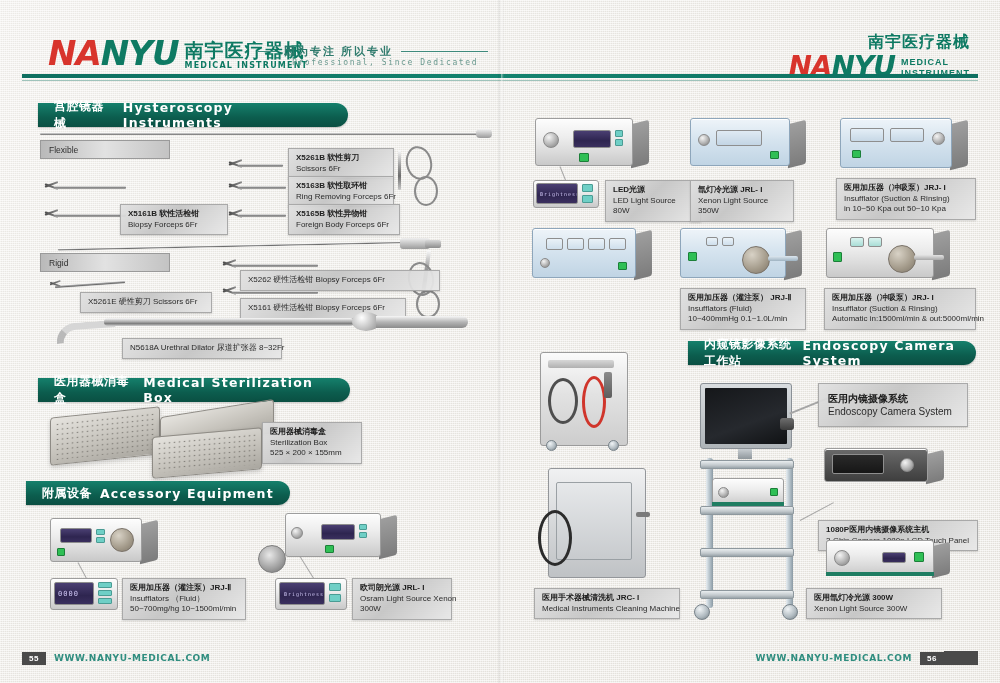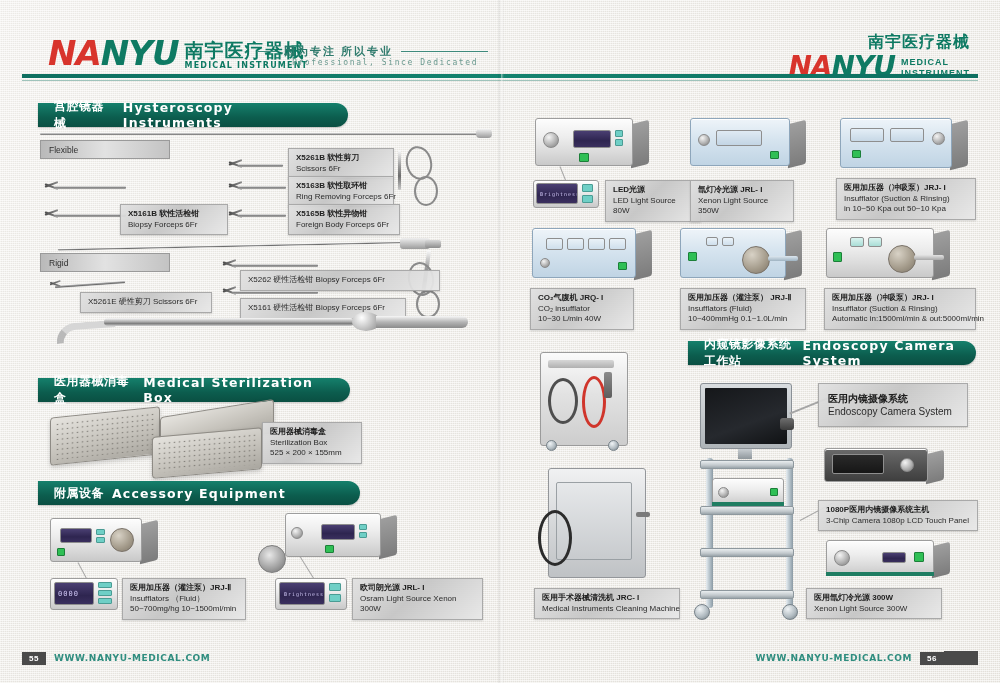--- a/index.html
+++ b/index.html
@@ -307,41 +307,44 @@
     <div style="position:absolute; left:0; top:22px; width:60px; height:20px;
       border-left:7px solid #b9b9b9; border-top:7px solid #d6d6d6;
       border-radius:30px 0 0 0; transform:rotate(-4deg);"></div>
     <div style="position:absolute; left:48px; top:18px; width:250px; height:8px;
       background:linear-gradient(180deg,#fafafa,#b0b0b0 45%,#7e7e7e 70%,#cfcfcf); border-radius:4px;"></div>
     <div style="position:absolute; left:296px; top:12px; width:28px; height:19px; border-radius:50%;
       background:radial-gradient(circle at 35% 30%,#fff,#b6b6b6 60%,#858585);"></div>
     <div style="position:absolute; left:320px; top:16px; width:92px; height:12px;
       background:linear-gradient(180deg,#f7f7f7,#b5b5b5 50%,#8b8b8b); border-radius:0 6px 6px 0;"></div>
   </div>
+  <div class="lbl" style="left:122px; top:338px; width:160px;">
+    <div>N5618A Urethral Dilator 尿道扩张器 8~32Fr</div>
+  </div>
 
   <div class="banner" style="left:38px; top:378px; width:312px;">
     <span class="cn">医用器械消毒盒</span>
     <span class="en">Medical Sterilization Box</span>
   </div>
 
   <div class="sterbox" style="left:50px; top:412px; width:110px; height:48px; transform:skewY(-6deg);">
     <div class="perf"></div>
   </div>
   <div class="sterbox" style="left:160px; top:408px; width:114px; height:34px; transform:skewY(-9deg);"></div>
   <div class="sterbox" style="left:152px; top:432px; width:110px; height:42px; transform:skewY(-5deg);">
     <div class="perf"></div>
   </div>
 
   <div class="lbl" style="left:262px; top:422px; width:100px;">
     <div class="cn">医用器械消毒盒</div>
     <div>Sterilization Box</div>
     <div>525 × 200 × 155mm</div>
   </div>
 
-  <div class="banner" style="left:38px; top:481px; width:322px;">
+  <div class="banner" style="left:26px; top:481px; width:264px;">
     <span class="cn">附属设备</span>
     <span class="en">Accessory Equipment</span>
   </div>
 
   <div class="dev" style="left:50px; top:518px; width:92px; height:44px;">
     <div class="side"></div>
     <div class="front"></div>
     <div class="screen" style="left:10px; top:10px; width:32px; height:15px;"></div>
     <div class="btnpad" style="left:46px; top:11px; width:9px; height:6px;"></div>
     <div class="btnpad" style="left:46px; top:19px; width:9px; height:6px;"></div>
@@ -378,21 +381,21 @@
   <div class="leader" style="left:300px; top:556px; width:38px; transform:rotate(58deg);"></div>
   <div class="dev" style="left:275px; top:578px; width:72px; height:32px;">
     <div class="front"></div>
     <div class="screen" style="left:4px; top:4px; width:46px; height:23px; justify-content:space-between; padding:0 4px;">
       <span class="num" style="font-size:5px;">Brightness</span>
       <span class="num">100</span>
     </div>
     <div class="btnpad" style="left:54px; top:5px; width:12px; height:8px;"></div>
     <div class="btnpad" style="left:54px; top:16px; width:12px; height:8px;"></div>
   </div>
-  <div class="lbl" style="left:352px; top:578px; width:131px;">
+  <div class="lbl" style="left:352px; top:578px; width:100px;">
     <div class="cn">欧司朗光源 JRL- I</div>
     <div>Osram Light Source Xenon</div>
     <div>300W</div>
   </div>
 
   <div class="dev" style="left:535px; top:118px; width:98px; height:48px;">
     <div class="side"></div>
     <div class="front"></div>
     <div class="knob" style="left:8px; top:14px; width:16px; height:16px;"></div>
     <div class="screen" style="left:38px; top:12px; width:38px; height:18px;"></div>
@@ -445,25 +448,20 @@
 
   <div class="dev blue" style="left:532px; top:228px; width:104px; height:50px;">
     <div class="side"></div>
     <div class="front"></div>
     <div class="screen" style="left:14px; top:10px; width:17px; height:12px; background:linear-gradient(180deg,#eaf2f8,#cfdfec);"></div>
     <div class="screen" style="left:35px; top:10px; width:17px; height:12px; background:linear-gradient(180deg,#eaf2f8,#cfdfec);"></div>
     <div class="screen" style="left:56px; top:10px; width:17px; height:12px; background:linear-gradient(180deg,#eaf2f8,#cfdfec);"></div>
     <div class="screen" style="left:77px; top:10px; width:17px; height:12px; background:linear-gradient(180deg,#eaf2f8,#cfdfec);"></div>
     <div class="ledgreen" style="left:86px; top:34px; width:9px; height:8px;"></div>
     <div class="knob" style="left:8px; top:30px; width:10px; height:10px;"></div>
-  </div>
-  <div class="lbl" style="left:530px; top:288px; width:104px;">
-    <div class="cn">CO₂气腹机 JRQ- I</div>
-    <div>CO₂ insufflator</div>
-    <div>10~30 L/min 40W</div>
   </div>
 
   <div class="dev blue" style="left:680px; top:228px; width:106px; height:50px;">
     <div class="side"></div>
     <div class="front"></div>
     <div class="screen" style="left:26px; top:9px; width:12px; height:9px; background:linear-gradient(180deg,#eaf2f8,#cfdfec);"></div>
     <div class="screen" style="left:42px; top:9px; width:12px; height:9px; background:linear-gradient(180deg,#eaf2f8,#cfdfec);"></div>
     <div class="ledgreen" style="left:8px; top:24px; width:9px; height:9px;"></div>
     <div class="drum" style="left:62px; top:18px; width:28px; height:28px;"></div>
     <div style="position:absolute; left:88px; top:28px; width:30px; height:5px; background:linear-gradient(180deg,#dce7ef,#9fb3c2); border-radius:2px;"></div>
@@ -545,21 +543,21 @@
     <div style="font-size:10px;">Endoscopy Camera System</div>
   </div>
 
   <div class="dev" style="left:824px; top:448px; width:104px; height:34px;">
     <div class="side"></div>
     <div class="front" style="background:linear-gradient(180deg,#6a6a6a,#3e3e3e);"></div>
     <div class="screen" style="left:8px; top:6px; width:52px; height:20px; background:linear-gradient(180deg,#2a2a2a,#161616);"></div>
     <div class="knob" style="left:76px; top:10px; width:14px; height:14px;"></div>
   </div>
   <div class="leader" style="left:800px; top:520px; width:38px; transform:rotate(-28deg);"></div>
-  <div class="lbl" style="left:818px; top:500px; width:160px;">
+  <div class="lbl" style="left:818px; top:520px; width:160px;">
     <div class="cn">1080P医用内镜摄像系统主机</div>
     <div>3-Chip Camera 1080p LCD Touch Panel</div>
   </div>
 
   <div class="dev" style="left:826px; top:540px; width:108px; height:36px;">
     <div class="side"></div>
     <div class="front"></div>
     <div class="knob" style="left:8px; top:10px; width:16px; height:16px;"></div>
     <div class="screen" style="left:56px; top:12px; width:24px; height:11px;"></div>
     <div class="ledgreen" style="left:88px; top:12px; width:10px; height:10px;"></div>

